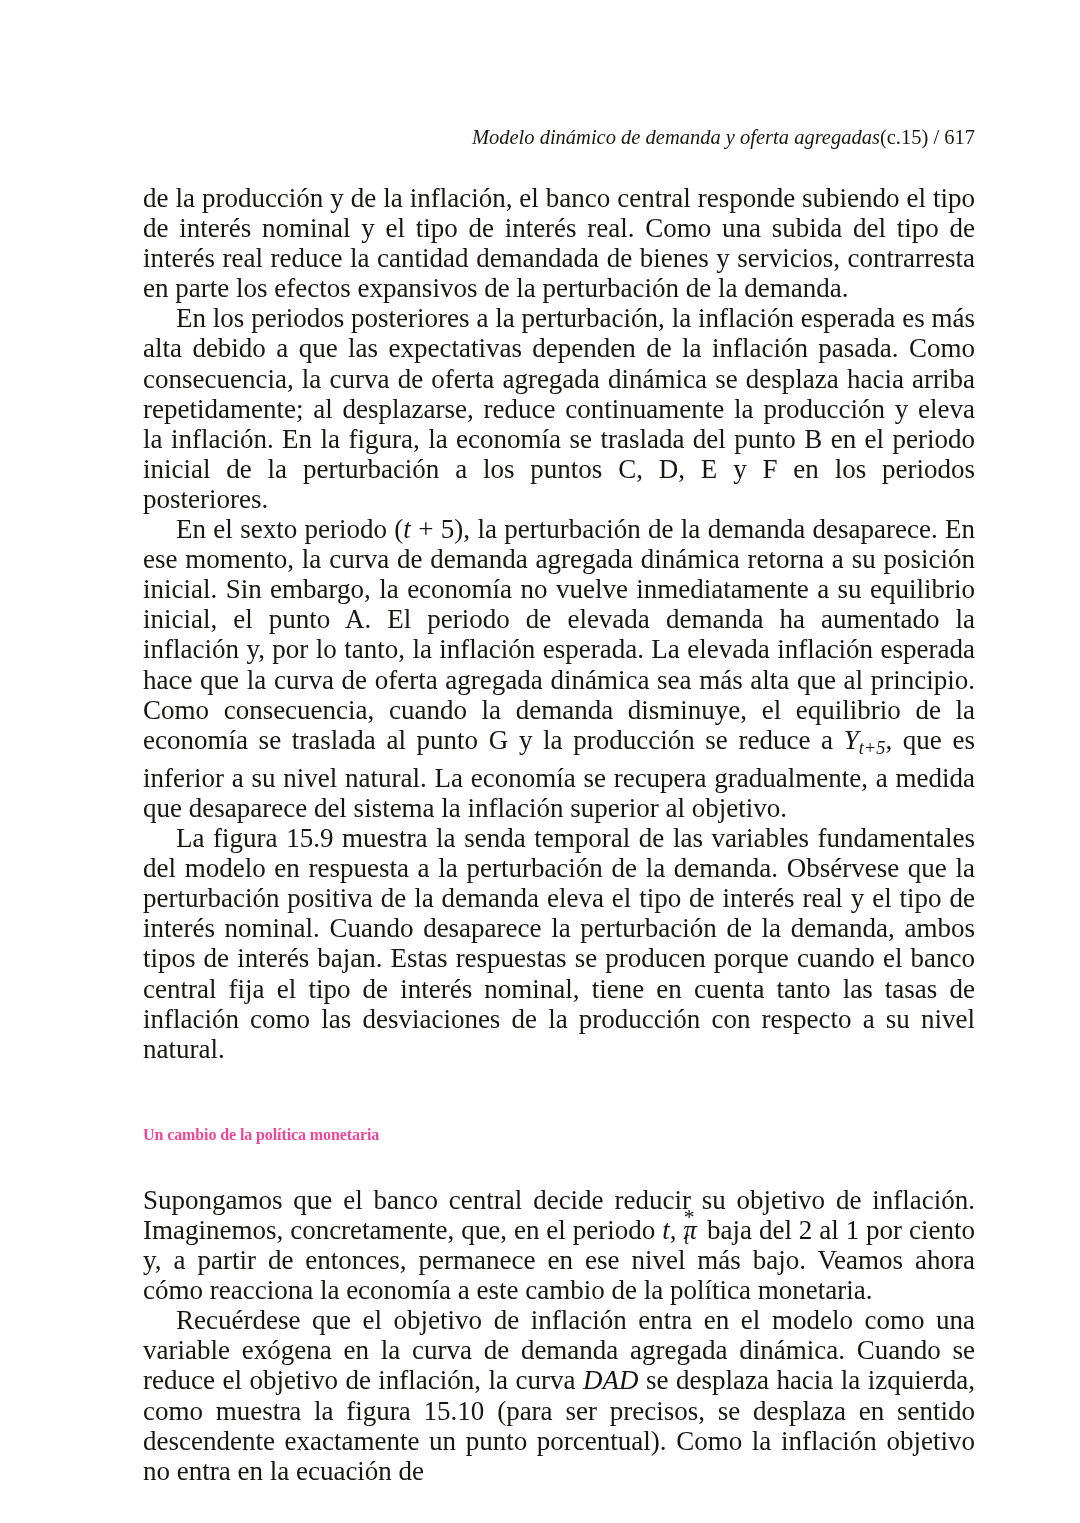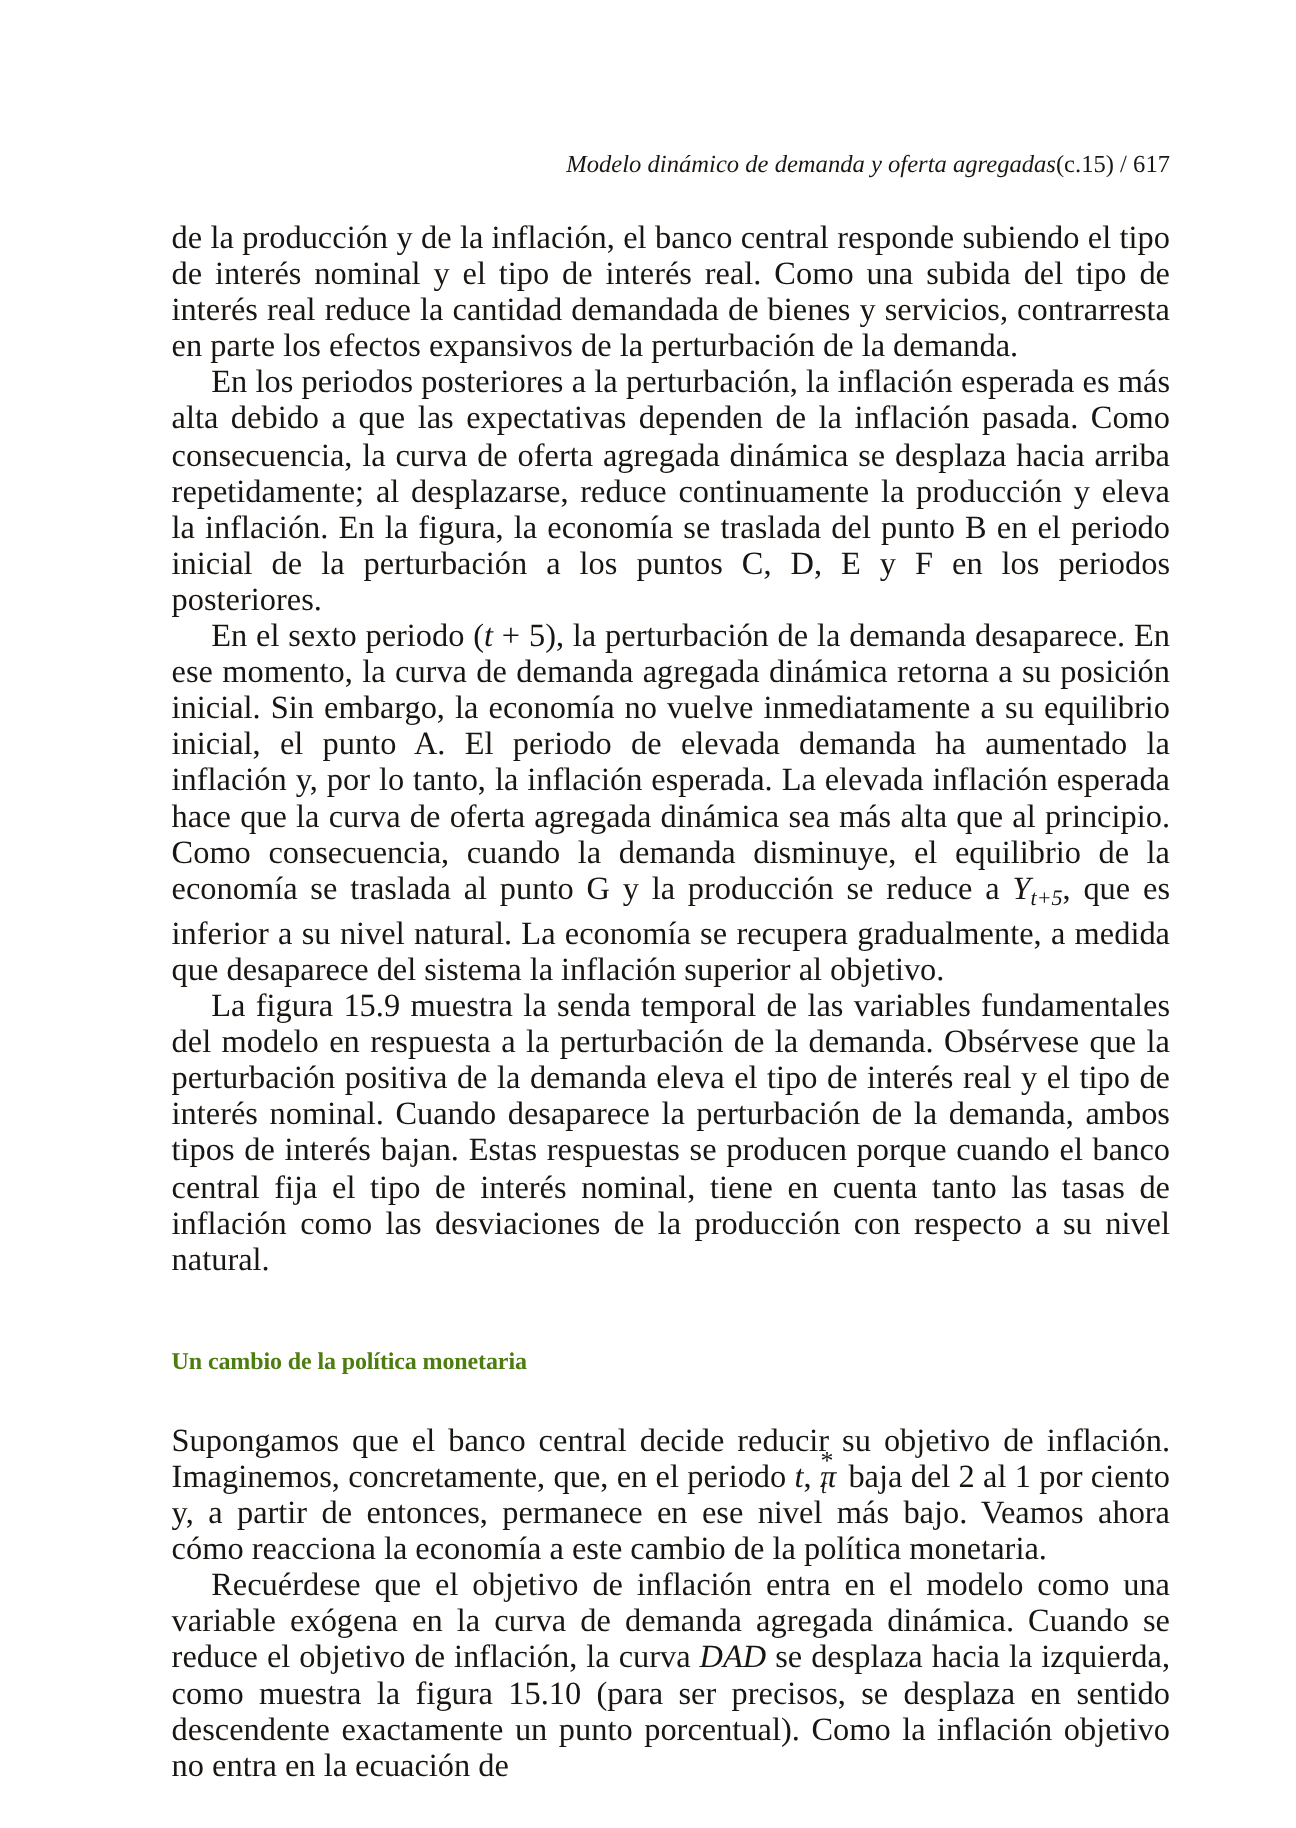--- a/index.html
+++ b/index.html
@@ -60,25 +60,25 @@
     hyphens: manual;
     color: #191512;
     -webkit-font-smoothing: antialiased;
   }
   p.para.indent {
     text-indent: 33px;
   }
 
   h2.section-heading {
     margin: 0;
-    font-size: 20px;
+    font-size: 16px;
     line-height: 28px;
     font-weight: bold;
     letter-spacing: -0.1px;
-    color: #4d7c0f;
+    color: #ec4899;
   }
 
   
   .sp-before-heading { height: 57px; }
   .sp-after-heading  { height: 36px; }
 
   
   .mathvar {
     font-style: italic;
   }

